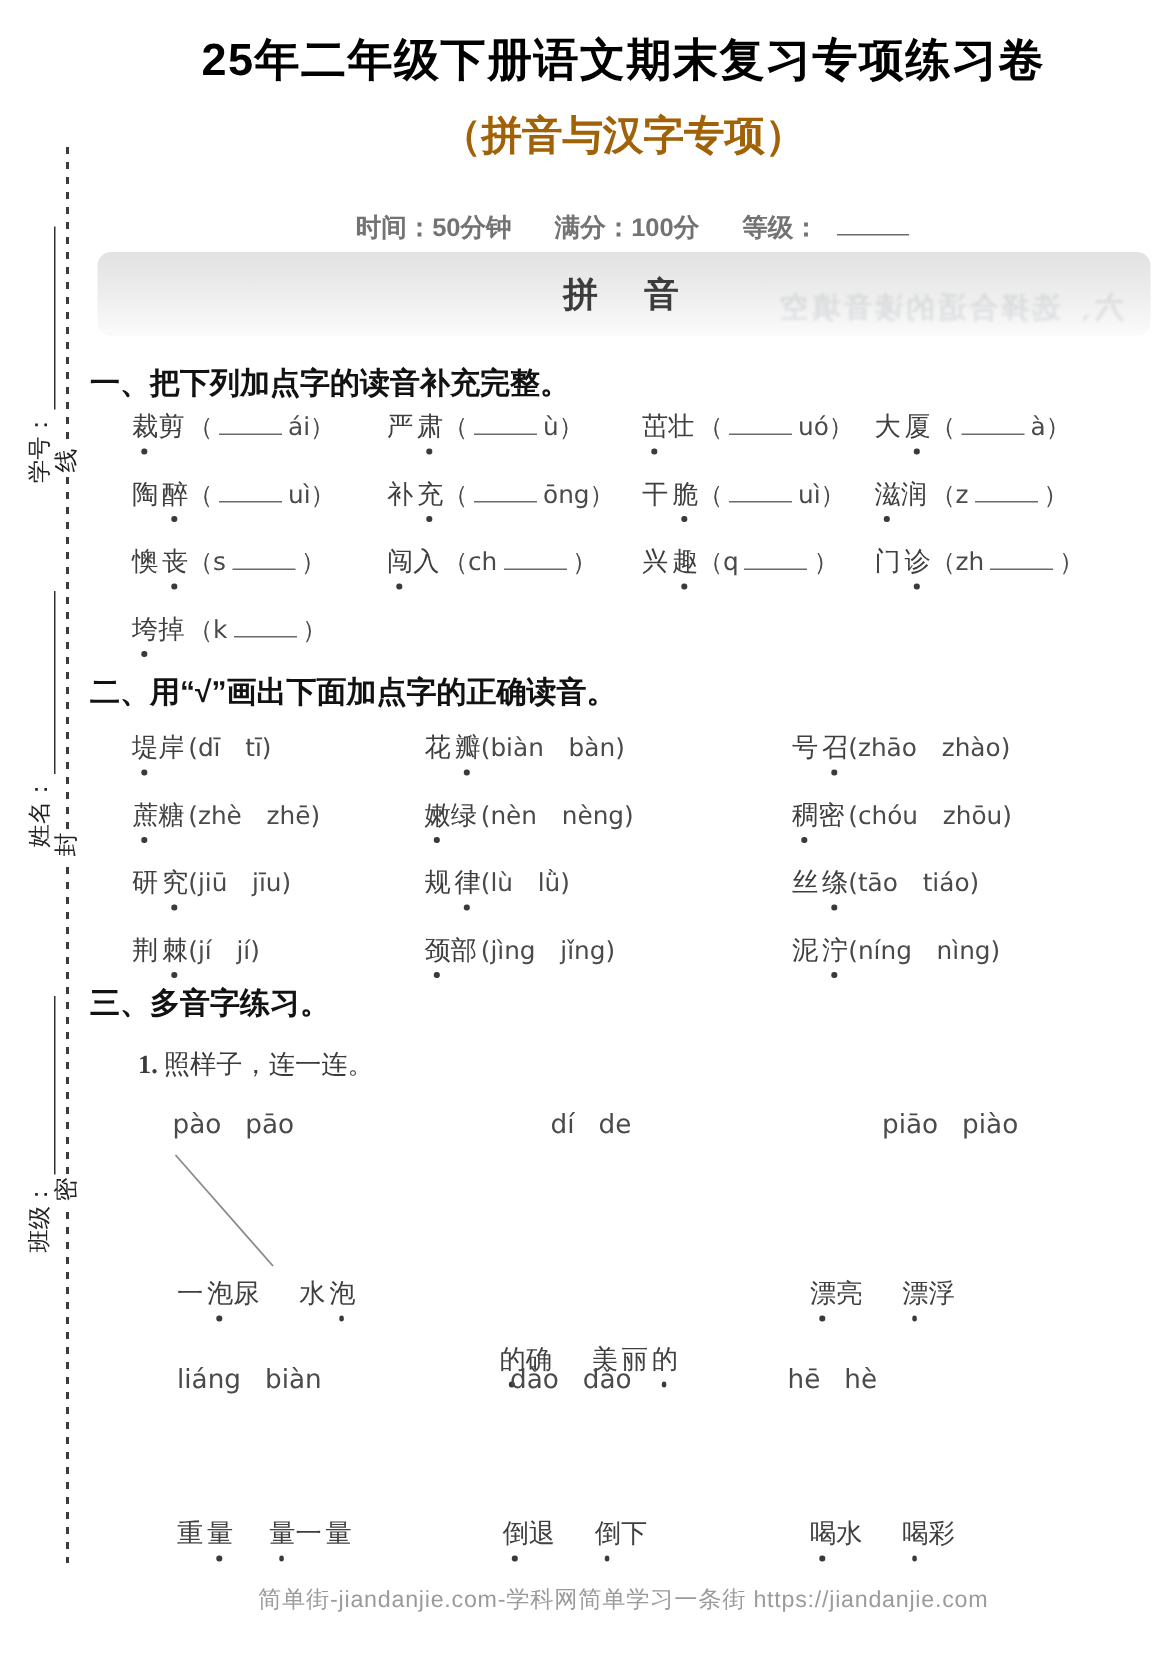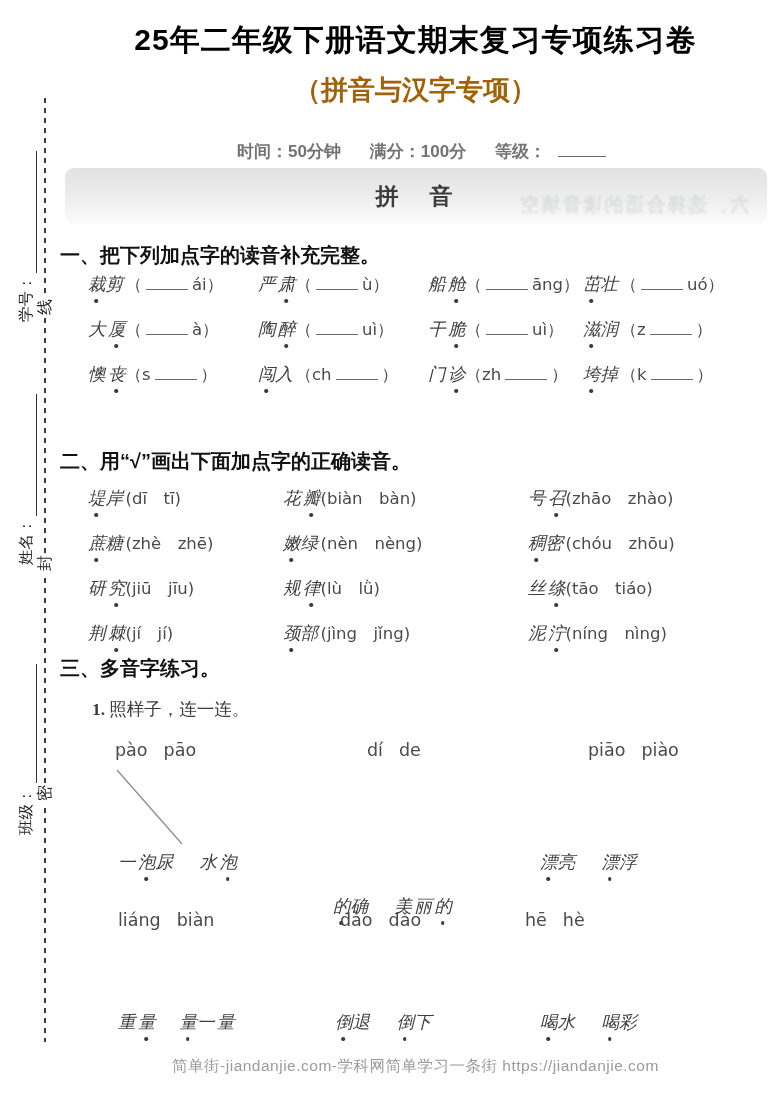--- a/index.html
+++ b/index.html
@@ -27,21 +27,21 @@
   .banner{top:168px;left:5px;width:702px;height:56px;border-radius:9px;
     background:linear-gradient(180deg,#e2e2e2 0%,#ececec 45%,#fbfbfb 100%);
     display:flex;align-items:center;justify-content:center;
     font-size:23px;font-weight:bold;color:#3c3c3c;letter-spacing:4px;position:absolute;}
   .bleed{position:absolute;right:18px;top:24px;transform:scaleX(-1);
     opacity:0.14;filter:blur(1.1px);font-size:19px;color:#55606e;letter-spacing:2px;font-weight:bold;}
 
   .sec-h{font-size:20px;font-weight:bold;color:#121212;}
   .h1{top:242px;} .h2{top:448px;} .h3{top:655px;}
 
-  .zi{font-size:17.5px;color:#3f3f3f;letter-spacing:2.5px;font-style:italic;}
+  .zi{font-size:17.5px;color:#3f3f3f;letter-spacing:2.5px;}
   .py{font-family:"DejaVu Sans","Liberation Sans",sans-serif;font-size:16.5px;color:#4a4a4a;}
   .blank{display:inline-block;height:14px;border-bottom:1.5px solid #6a6a6a;vertical-align:baseline;}
   .s1b{width:42px;margin:0 4px;}
   .dotted{position:relative;display:inline-block;letter-spacing:0;}
   .dotted::after{content:"";position:absolute;left:46%;transform:translateX(-50%);bottom:-7px;
     width:3.6px;height:3.6px;border-radius:50%;background:#3a3a3a;}
 
   .grid1{top:272px;display:grid;grid-template-columns:170px 170px 155px 1fr;grid-auto-rows:45px;padding-left:28px;box-sizing:border-box;}
   .grid2{top:486px;display:grid;grid-template-columns:195px 245px 1fr;grid-auto-rows:45px;padding-left:28px;box-sizing:border-box;}
   .cell{white-space:nowrap;}
@@ -95,28 +95,29 @@
 
     <div class="banner">
       <span>拼　音</span>
       <span class="bleed">六、选择合适的读音填空</span>
     </div>
 
     <div class="abs sec-h h1">一、把下列加点字的读音补充完整。</div>
     <div class="abs grid1">
       <div class="cell"><span class="zi"><span></span><span class="dotted">裁</span><span>剪</span></span><span class="py">（</span><span class="blank s1b"></span><span class="py">ái）</span></div>
       <div class="cell"><span class="zi"><span>严</span><span class="dotted">肃</span><span></span></span><span class="py">（</span><span class="blank s1b"></span><span class="py">ù）</span></div>
-      <div class="cell"><span class="zi"><span>船</span><span class="dotted">舱</span><span></span></span><span class="py">（</span><span class="blank s1b"></span><span class="py">āng）</span></div>
       <div class="cell"><span class="zi"><span></span><span class="dotted">茁</span><span>壮</span></span><span class="py">（</span><span class="blank s1b"></span><span class="py">uó）</span></div>
       <div class="cell"><span class="zi"><span>大</span><span class="dotted">厦</span><span></span></span><span class="py">（</span><span class="blank s1b"></span><span class="py">à）</span></div>
       <div class="cell"><span class="zi"><span>陶</span><span class="dotted">醉</span><span></span></span><span class="py">（</span><span class="blank s1b"></span><span class="py">uì）</span></div>
+      <div class="cell"><span class="zi"><span>补</span><span class="dotted">充</span><span></span></span><span class="py">（</span><span class="blank s1b"></span><span class="py">ōng）</span></div>
       <div class="cell"><span class="zi"><span>干</span><span class="dotted">脆</span><span></span></span><span class="py">（</span><span class="blank s1b"></span><span class="py">uì）</span></div>
       <div class="cell"><span class="zi"><span></span><span class="dotted">滋</span><span>润</span></span><span class="py">（z</span><span class="blank s1b"></span><span class="py">）</span></div>
       <div class="cell"><span class="zi"><span>懊</span><span class="dotted">丧</span><span></span></span><span class="py">（s</span><span class="blank s1b"></span><span class="py">）</span></div>
       <div class="cell"><span class="zi"><span></span><span class="dotted">闯</span><span>入</span></span><span class="py">（ch</span><span class="blank s1b"></span><span class="py">）</span></div>
+      <div class="cell"><span class="zi"><span>兴</span><span class="dotted">趣</span><span></span></span><span class="py">（q</span><span class="blank s1b"></span><span class="py">）</span></div>
       <div class="cell"><span class="zi"><span>门</span><span class="dotted">诊</span><span></span></span><span class="py">（zh</span><span class="blank s1b"></span><span class="py">）</span></div>
       <div class="cell"><span class="zi"><span></span><span class="dotted">垮</span><span>掉</span></span><span class="py">（k</span><span class="blank s1b"></span><span class="py">）</span></div>
     </div>
 
     <div class="abs sec-h h2">二、用“√”画出下面加点字的正确读音。</div>
     <div class="abs grid2">
       <div class="cell"><span class="zi"><span></span><span class="dotted">堤</span><span>岸</span></span><span class="py">(dī　tī)</span></div>
       <div class="cell"><span class="zi"><span>花</span><span class="dotted">瓣</span><span></span></span><span class="py">(biàn　bàn)</span></div>
       <div class="cell"><span class="zi"><span>号</span><span class="dotted">召</span><span></span></span><span class="py">(zhāo　zhào)</span></div>
       <div class="cell"><span class="zi"><span></span><span class="dotted">蔗</span><span>糖</span></span><span class="py">(zhè　zhē)</span></div>

